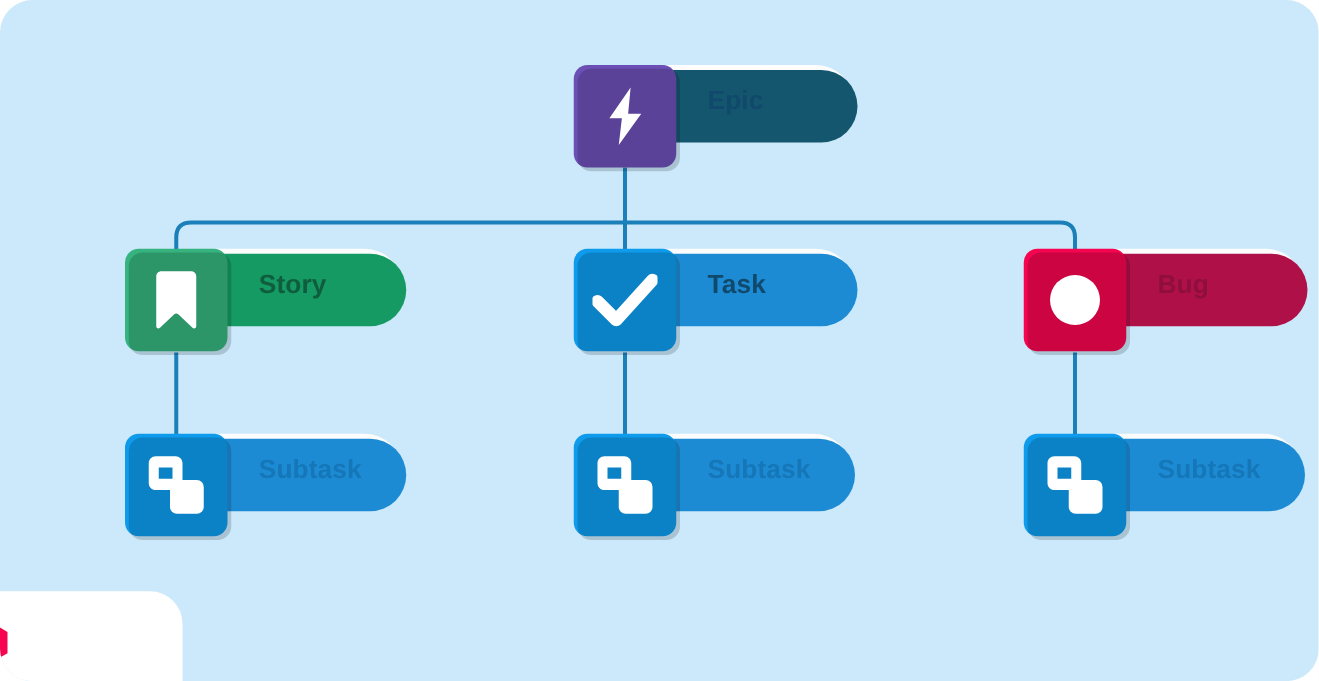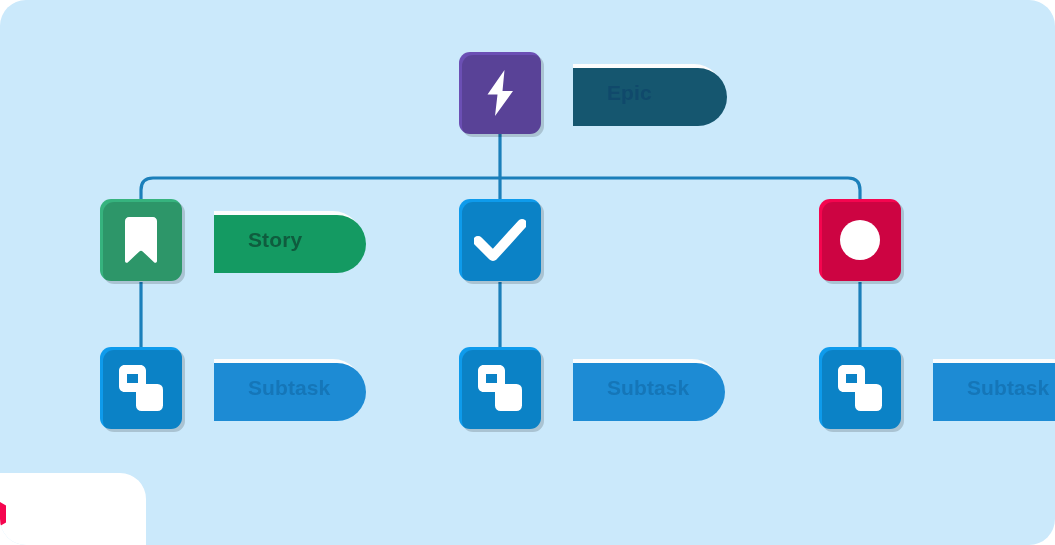--- a/index.html
+++ b/index.html
@@ -31,22 +31,21 @@
     top: 0;
     width: 1055px;
     height: 545px;
     pointer-events: none;
   }
 
   
   .node {
     position: absolute;
     display: flex;
-    align-items: center;
-    gap: 41px;
+    align-items: flex-start;
   }
 
   .icon-tile {
     position: relative;
     width: 82px;
     height: 82px;
     border-radius: 11px;
     flex: 0 0 auto;
     display: flex;
     align-items: center;
@@ -169,29 +168,35 @@
   </div>
 
   <div class="node" style="left:459px; top:199px;">
     <div class="icon-tile" style="background:#0e9bec;">
       <span>
         <svg width="52" height="44" viewBox="0 0 52 44">
           <path d="M4 23 L19 38 L48 6" stroke="#ffffff" stroke-width="10" stroke-linecap="round" stroke-linejoin="round" fill="none"></path>
         </svg>
       </span>
     </div>
+    <div class="pill" style="--rim:#1d8bd4; --ink:#10496b; min-width:150px;">
+      <span class="pill-label">Task</span>
+    </div>
   </div>
 
   <div class="node" style="left:819px; top:199px;">
     <div class="icon-tile" style="background:#f5054f;">
       <span>
         <svg width="44" height="44" viewBox="0 0 44 44">
           <circle cx="22" cy="22" r="20" fill="#ffffff"></circle>
         </svg>
       </span>
+    </div>
+    <div class="pill" style="--rim:#b01048; --ink:#8e0f3e; min-width:150px;">
+      <span class="pill-label">Bug</span>
     </div>
   </div>
 
   <div class="node" style="left:100px; top:347px;">
     <div class="icon-tile" style="background:#0e9bec;">
       <span>
         <svg width="50" height="50" viewBox="0 0 50 50">
           <path d="M3 7.5 C3 4.5 5.5 2 8.5 2 L24.5 2 C27.5 2 30 4.5 30 7.5
                    L30 23.5 C30 26.5 27.5 29 24.5 29 L8.5 29 C5.5 29 3 26.5 3 23.5 Z
                    M11 11 L11 20 L22 20 L22 11 Z" fill="#ffffff" fill-rule="evenodd"></path>

